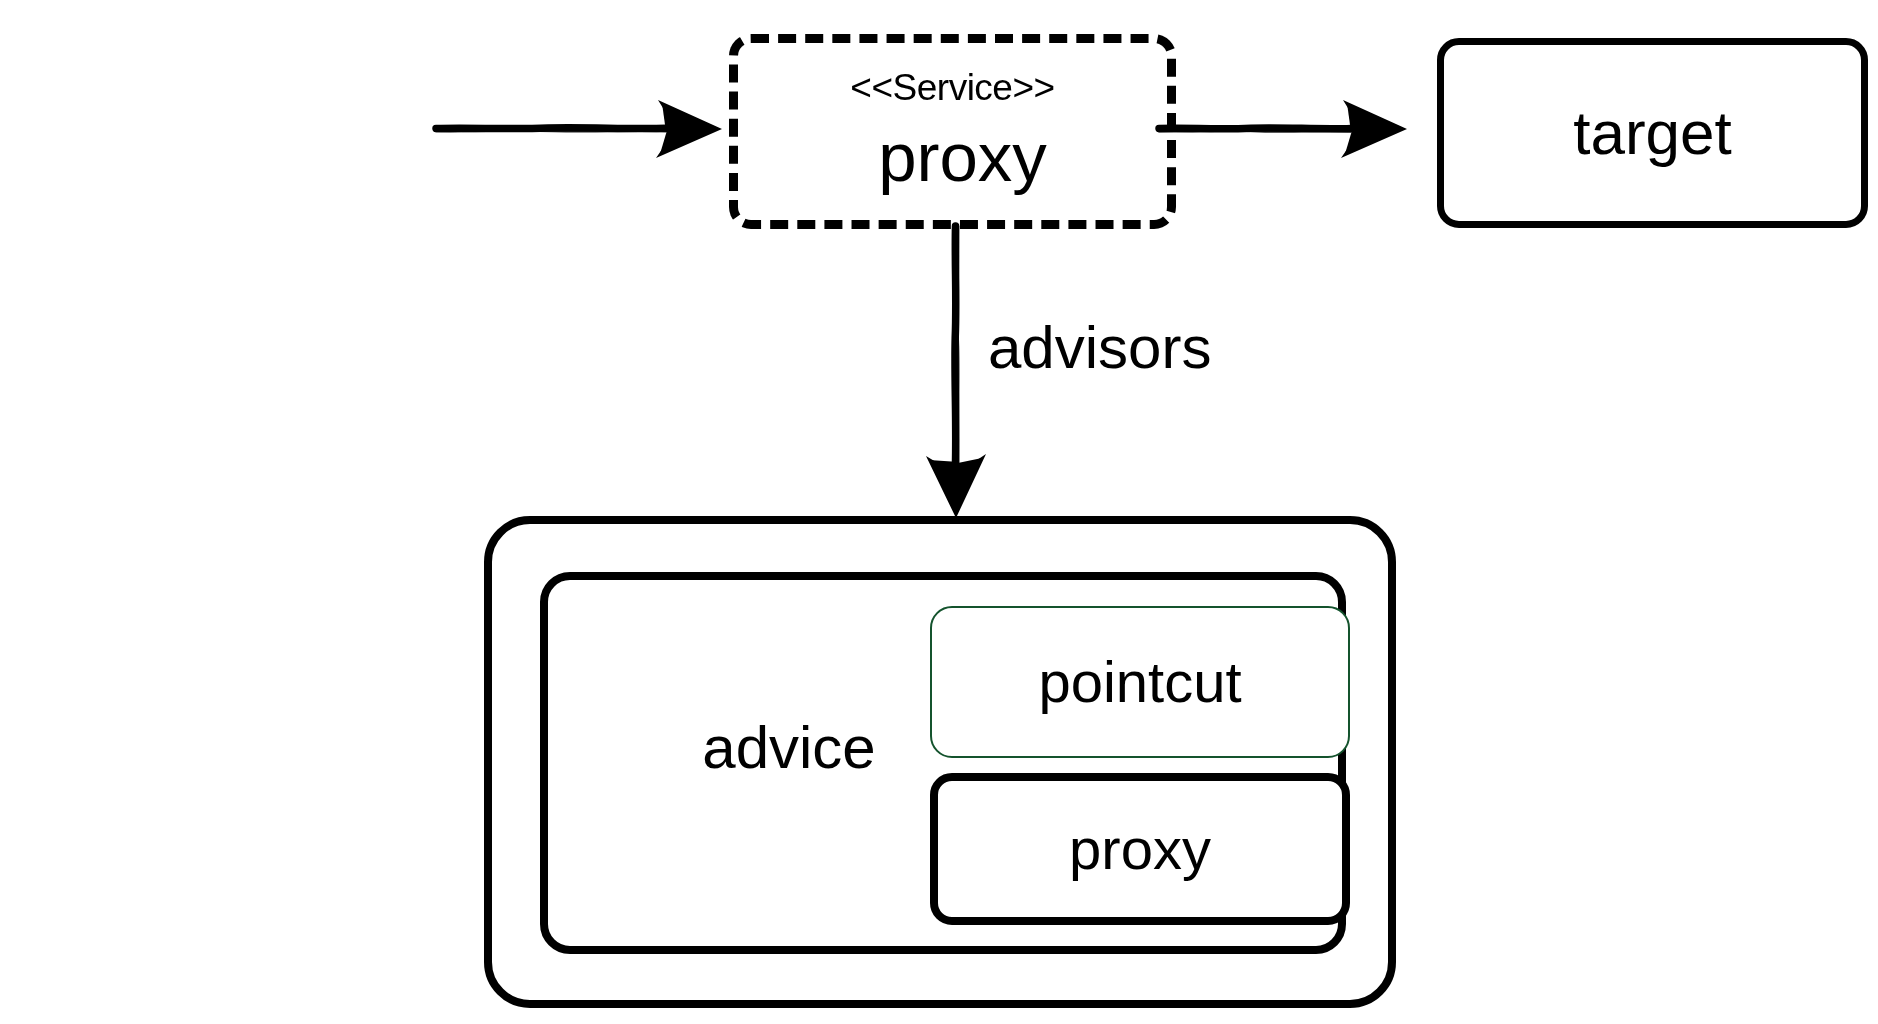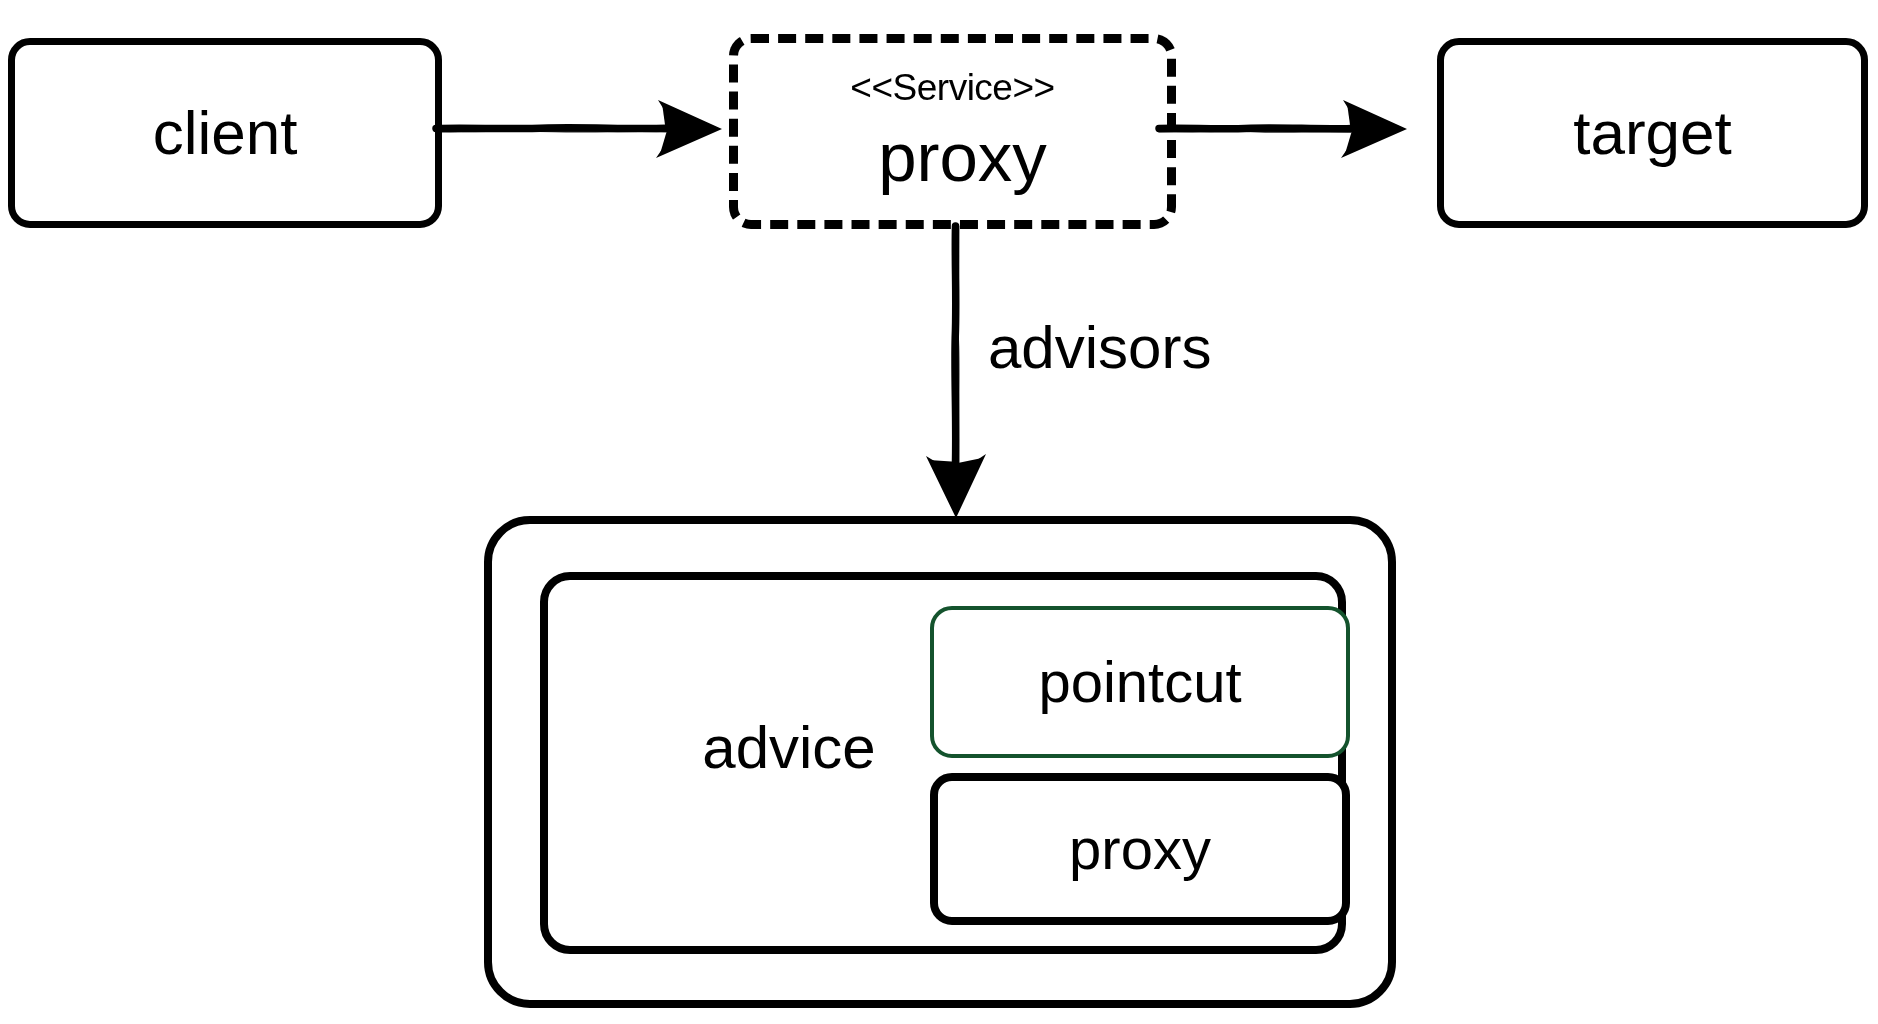--- a/index.html
+++ b/index.html
@@ -115,21 +115,21 @@
     line-height: 1;
     white-space: nowrap;
   }
   #pointcut-node {
     position: absolute;
     left: 382px;
     top: 26px;
     width: 420px;
     height: 152px;
     box-sizing: border-box;
-    border: 4px solid #14532d;
+    border: 2px solid #14532d;
     border-radius: 22px;
     background: #ffffff;
     display: flex;
     align-items: center;
     justify-content: center;
   }
   #advice-node {
     position: absolute;
     left: 382px;
     top: 193px;
@@ -144,23 +144,20 @@
     justify-content: center;
   }
   #pointcut-node .label,
   #advice-node .label { font-size: 58px; line-height: 1; }
 </style>
 </head>
 <body>
 
 <div id="canvas">
 
-  <div class="node solid-node" id="client-node">
-    <span class="label">client</span>
-  </div>
 
   <svg class="arrow-svg" id="arrow-client-proxy" width="300" height="90" viewBox="0 0 300 90">
     <path d="M6,44.5 C40,43.4 78,45.6 118,44.0 C158,43.0 198,45.4 236,44.3" stroke="#000000" stroke-width="7.5" fill="none" stroke-linecap="round"></path>
     <path d="M6,46.0 C44,46.8 82,44.2 124,46.0 C166,47.0 204,45.0 236,46.2" stroke="#000000" stroke-width="4.5" fill="none" stroke-linecap="round" opacity="0.85"></path>
     <path d="M228,16 L292,45 L226,74 L246,45 Z" fill="#000000"></path>
     <path d="M232,19 L288,44 L236,48 Z" fill="#000000"></path>
     <path d="M230,70 L286,46 L238,43 Z" fill="#000000"></path>
     <path d="M237,27 L281,45 L239,62" stroke="#000000" stroke-width="5" fill="none" stroke-linejoin="round"></path>
   </svg>
 

